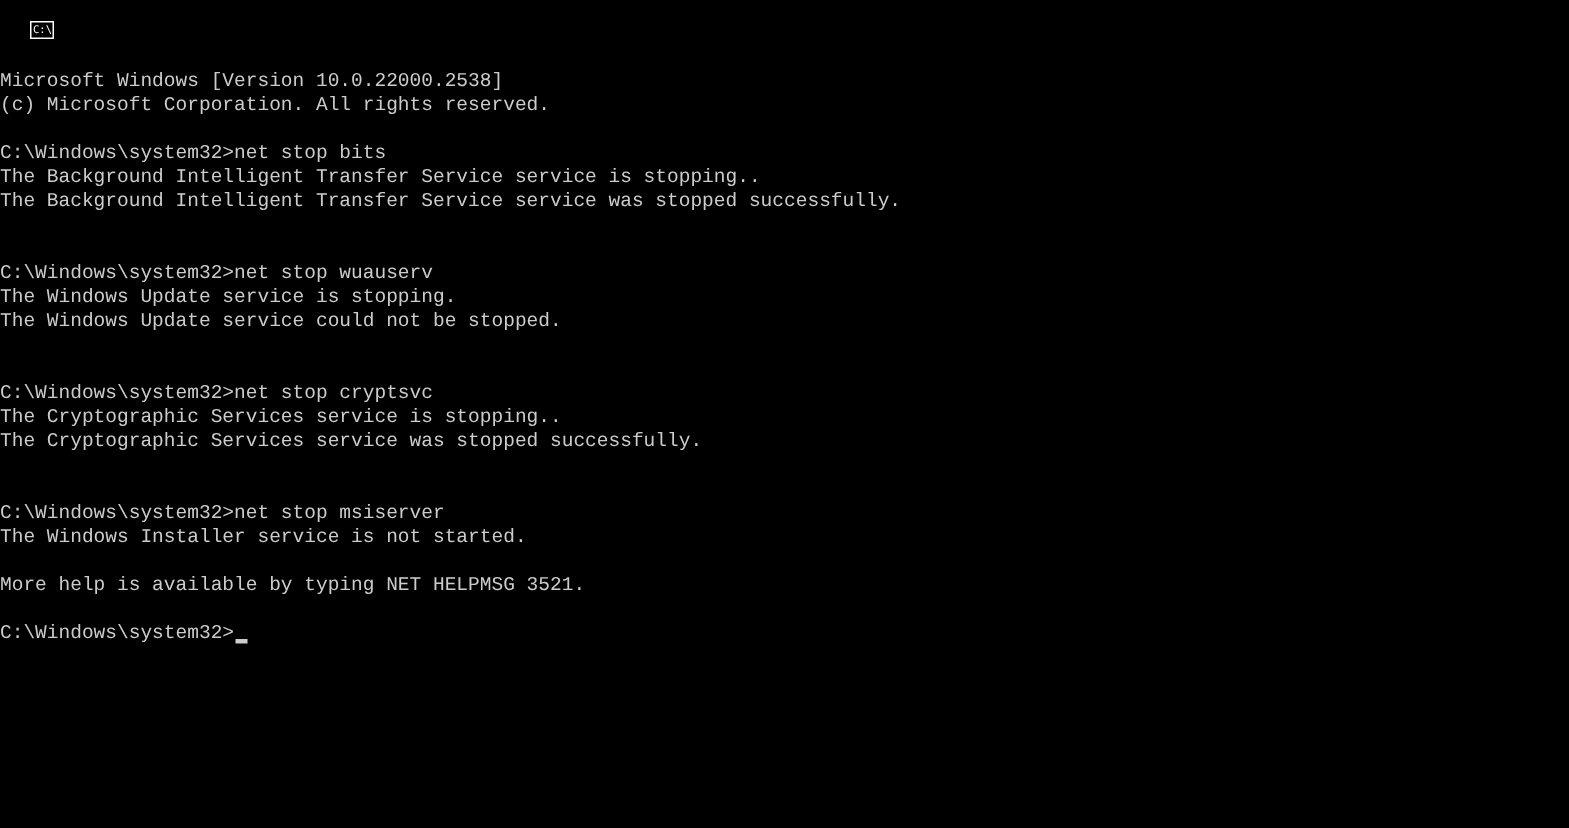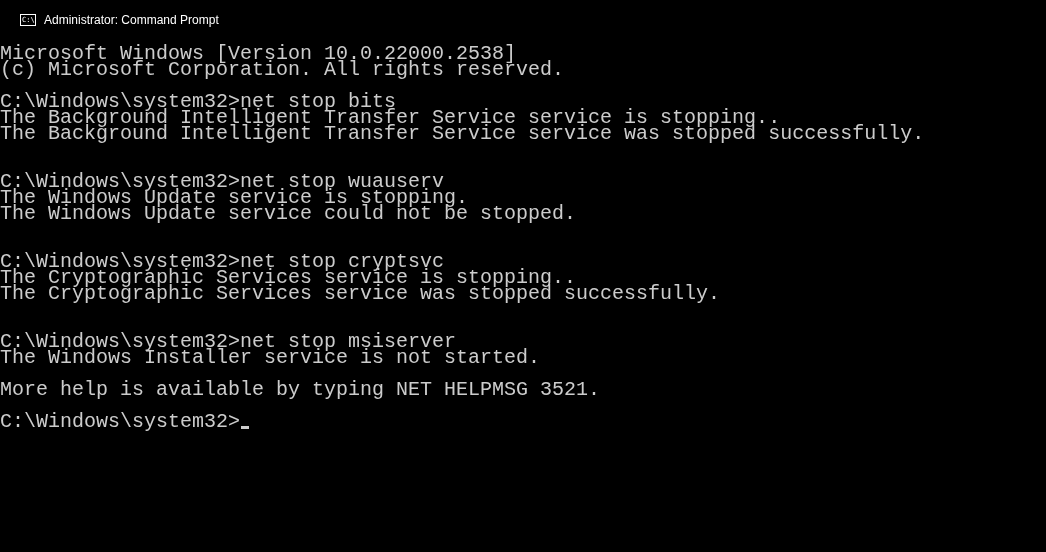--- a/index.html
+++ b/index.html
@@ -39,41 +39,40 @@
       top: -1px;
       left: 1px;
       font-size: 7px;
       color: #fff;
       font-family: Consolas, monospace;
       line-height: 12px;
     }
     .terminal {
       padding: 6px 0 0 0;
       color: #cccccc;
-      font-size: 20px;
+      font-size: 13px;
       line-height: 16px;
       white-space: pre;
       font-family: Consolas, 'Courier New', monospace;
     }
     .cursor {
       display: inline-block;
       width: 8px;
       height: 3px;
       background: #cccccc;
       vertical-align: bottom;
       margin-bottom: 1px;
       margin-left: 1px;
     }
   </style>
 </head>
 <body>
 
 <div class="titlebar">
   <span class="titlebar-icon"></span>
-  <span>Administrator: Command Prompt</span>
 </div>
 
 <div class="terminal"><span>Microsoft Windows [Version 10.0.22000.2538]</span>
 <span>(c) Microsoft Corporation. All rights reserved.</span>
 
 <span>C:\Windows\system32&gt;</span><span>net stop bits</span>
 <span>The Background Intelligent Transfer Service service is stopping..</span>
 <span>The Background Intelligent Transfer Service service was stopped successfully.</span>
 
 

